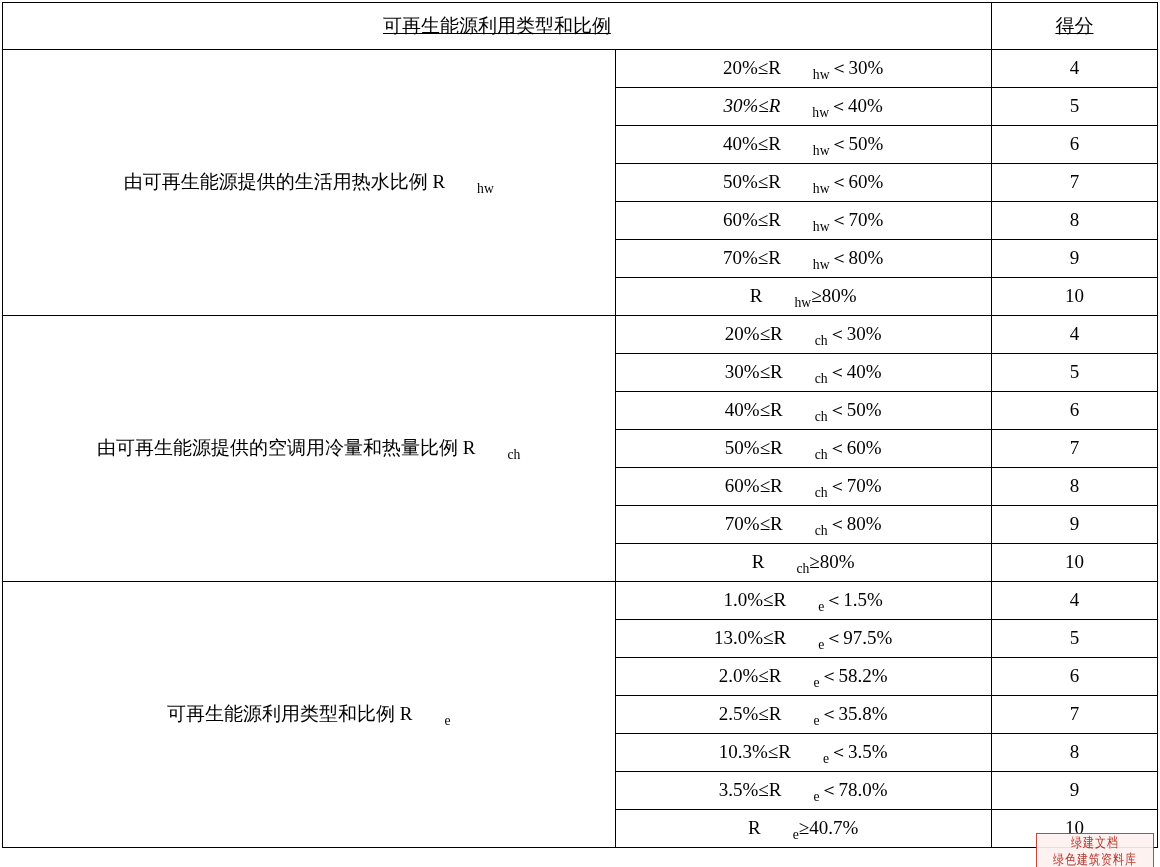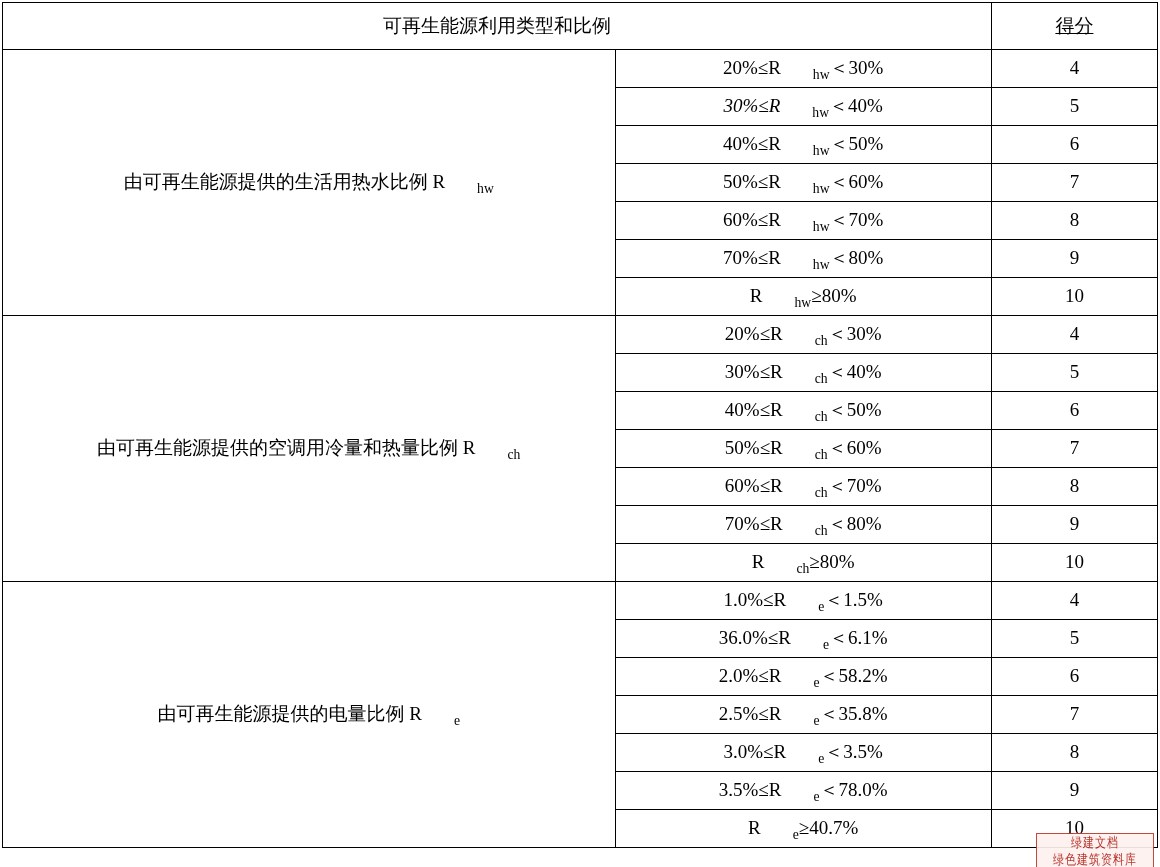--- a/index.html
+++ b/index.html
@@ -31,20 +31,21 @@
     padding: 0;
     text-align: center;
     vertical-align: middle;
     font-size: 19px;
     line-height: 1.2;
     font-family: "Liberation Serif", serif;
   }
   td.header-cat {
     height: 46px;
     font-size: 21px;
+    text-decoration: underline;
   }
   td.header-score {
     height: 46px;
     font-size: 21px;
     text-decoration: underline;
   }
   td.category {
     font-size: 21px;
     padding: 0 6px;
     margin-left: 46px;
@@ -162,38 +163,38 @@
       <tr>
         <td class="range"><span>70%≤R</span><sub>ch</sub><span>＜80%</span></td>
         <td class="score">9</td>
       </tr>
       <tr>
         <td class="range"><span>R</span><sub>ch</sub><span>≥80%</span></td>
         <td class="score">10</td>
       </tr>
 
       <tr>
-        <td class="category" rowspan="7"><span>由可再生能源提供的电量比例 R</span><sub>e</sub></td>
+        <td class="category" rowspan="7"><span>可再生能源利用类型和比例 R</span><sub>e</sub></td>
         <td class="range"><span>1.0%≤R</span><sub>e</sub><span>＜1.5%</span></td>
         <td class="score">4</td>
       </tr>
       <tr>
-        <td class="range"><span>36.0%≤R</span><sub>e</sub><span>＜6.1%</span></td>
+        <td class="range"><span>13.0%≤R</span><sub>e</sub><span>＜97.5%</span></td>
         <td class="score">5</td>
       </tr>
       <tr>
         <td class="range"><span>2.0%≤R</span><sub>e</sub><span>＜58.2%</span></td>
         <td class="score">6</td>
       </tr>
       <tr>
         <td class="range"><span>2.5%≤R</span><sub>e</sub><span>＜35.8%</span></td>
         <td class="score">7</td>
       </tr>
       <tr>
-        <td class="range"><span>3.0%≤R</span><sub>e</sub><span>＜3.5%</span></td>
+        <td class="range"><span>10.3%≤R</span><sub>e</sub><span>＜3.5%</span></td>
         <td class="score">8</td>
       </tr>
       <tr>
         <td class="range"><span>3.5%≤R</span><sub>e</sub><span>＜78.0%</span></td>
         <td class="score">9</td>
       </tr>
       <tr>
         <td class="range"><span>R</span><sub>e</sub><span>≥40.7%</span></td>
         <td class="score">10</td>
       </tr>

